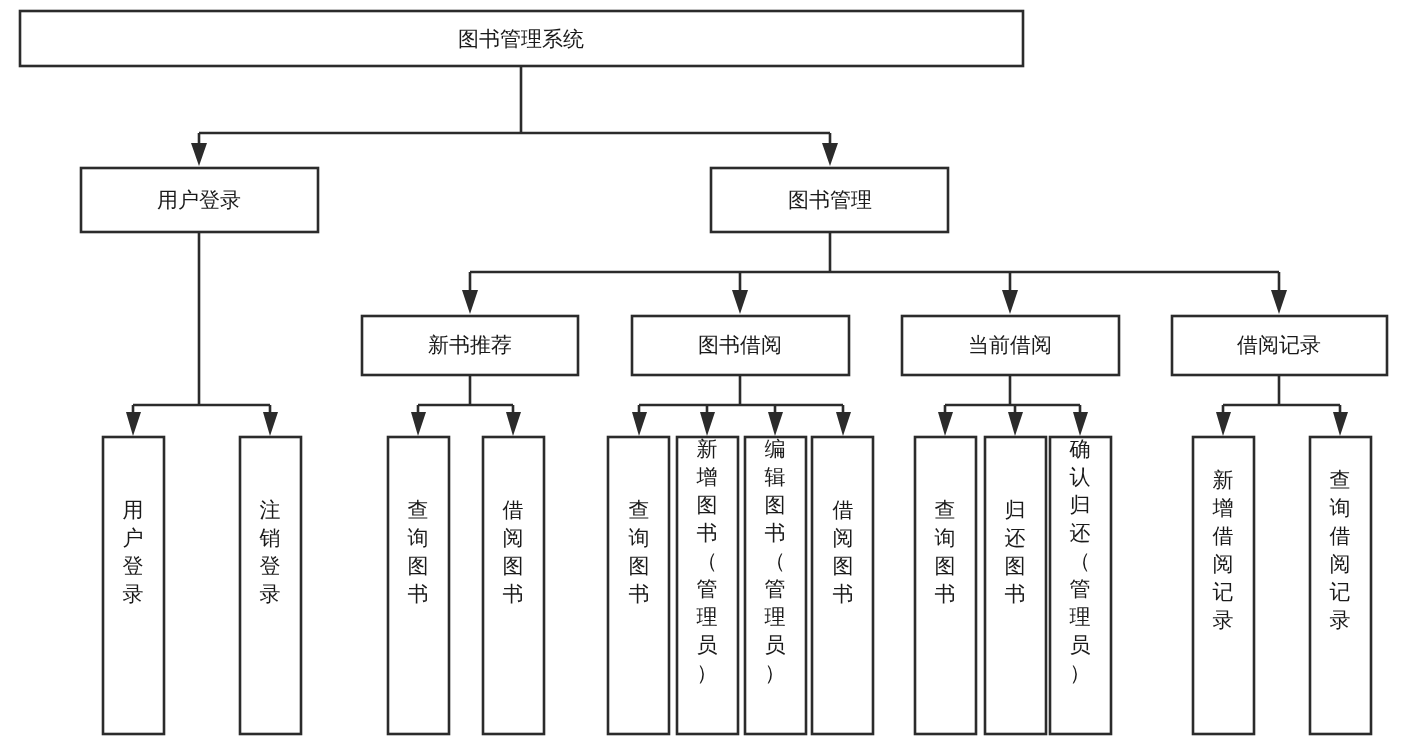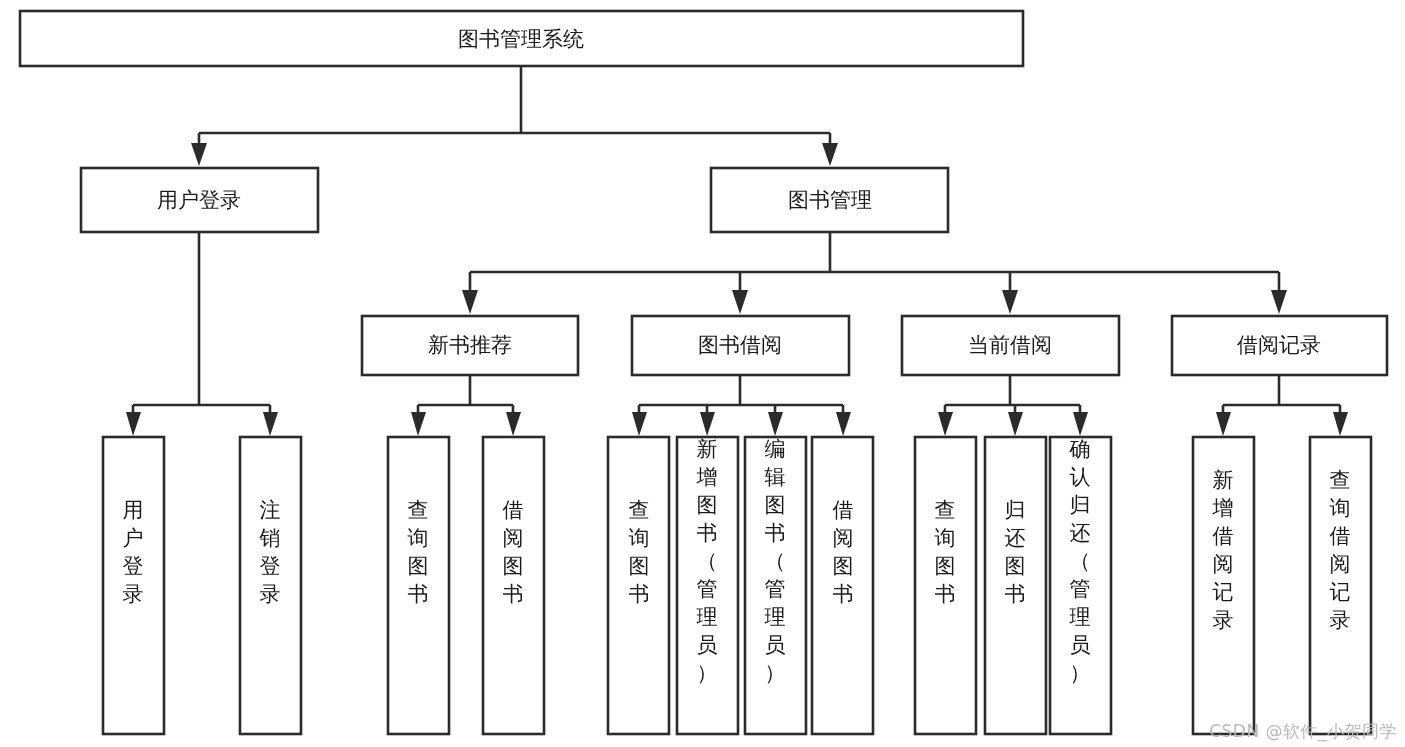--- a/index.html
+++ b/index.html
@@ -217,14 +217,13 @@
     <g>
       <rect class="node-box" x="1193" y="437" width="61" height="297"></rect>
       <text class="node-label-v" x="1223" y="487"><tspan x="1223" dy="0">新</tspan><tspan x="1223" dy="28">增</tspan><tspan x="1223" dy="28">借</tspan><tspan x="1223" dy="28">阅</tspan><tspan x="1223" dy="28">记</tspan><tspan x="1223" dy="28">录</tspan></text>
     </g>
     <g>
       <rect class="node-box" x="1310" y="437" width="61" height="297"></rect>
       <text class="node-label-v" x="1340" y="487"><tspan x="1340" dy="0">查</tspan><tspan x="1340" dy="28">询</tspan><tspan x="1340" dy="28">借</tspan><tspan x="1340" dy="28">阅</tspan><tspan x="1340" dy="28">记</tspan><tspan x="1340" dy="28">录</tspan></text>
     </g>
   </svg>
 
-  <div class="watermark">CSDN @软件_小贺同学</div>
 </div>
 
 </body></html>

